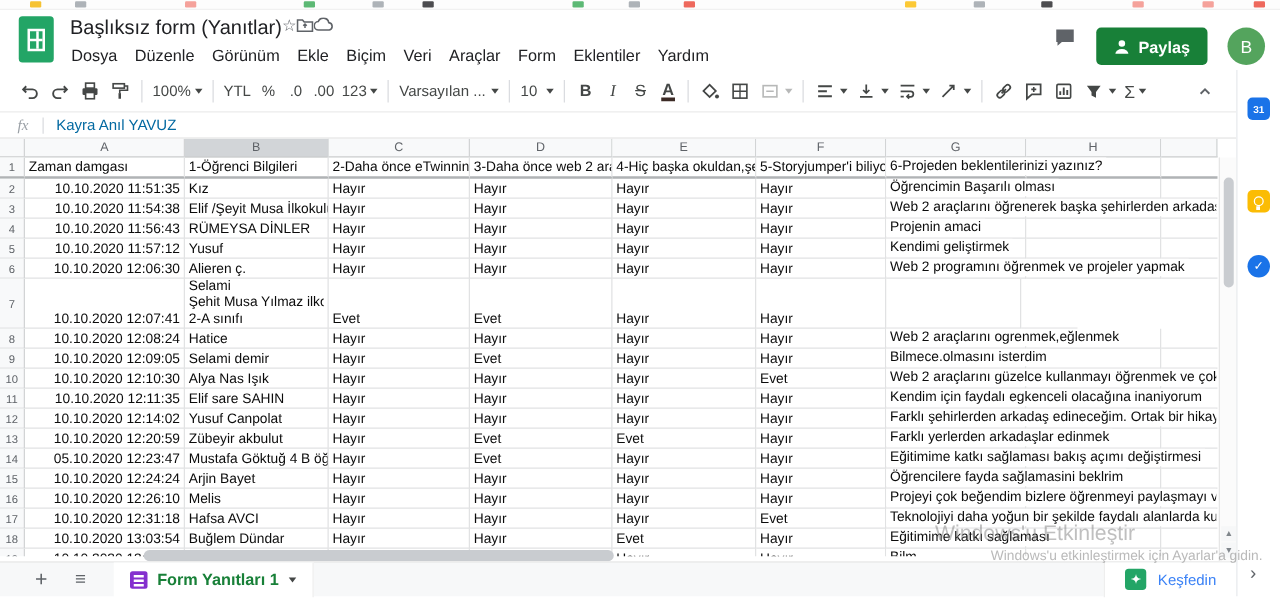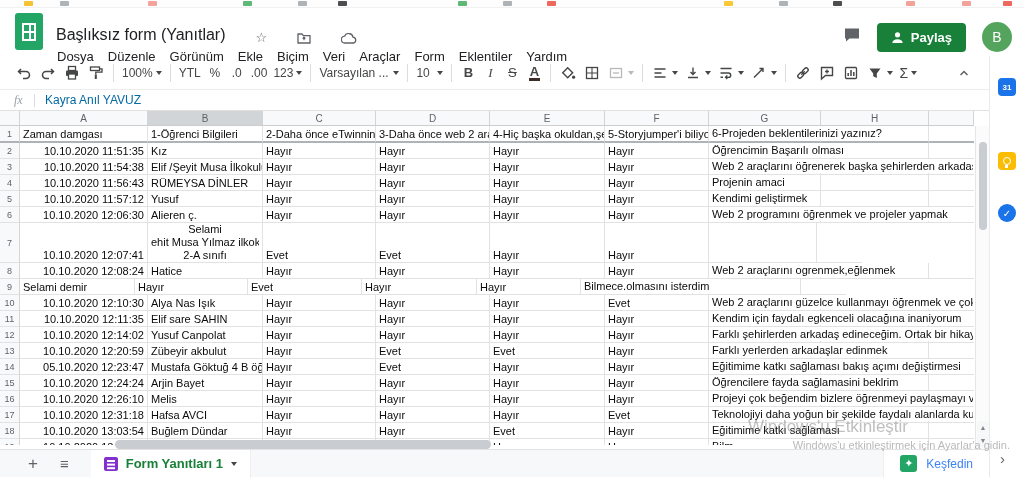--- a/index.html
+++ b/index.html
@@ -11,26 +11,26 @@
   .bm-strip { position:relative; height:8px; background:#fdfdfd; border-bottom:1px solid #f1f1f1; }
   .bm-frag { position:absolute; top:1px; width:9px; height:5px; border-radius:1px; opacity:.8; }
 
   
   .hdr { height:48px; display:flex; align-items:flex-start; padding-left:15px; position:relative; background:#fff; }
   .logo { width:28px; height:37px; margin-top:5px; background:#23a566; border-radius:3px; position:relative; flex:none; }
   .logo-grid { position:absolute; left:7px; right:7px; top:10px; bottom:9px; border:2px solid #fff; }
   .logo-grid:before { content:""; position:absolute; left:0; right:0; top:45%; height:2px; background:#fff; }
   .logo-grid:after  { content:""; position:absolute; top:0; bottom:0; left:45%; width:2px; background:#fff; }
   .title-col { margin-left:13px; display:flex; flex-direction:column; }
-  .title-row { display:flex; align-items:flex-end; gap:30px; margin-top:18px; }
+  .title-row { display:flex; align-items:flex-start; gap:0; margin-top:6px; }
   .doc-title { font-size:16px; color:#202124; }
   .t-ico { color:#5f6368; font-size:13px; line-height:1; display:flex; align-items:center; }
   .menus { display:flex; margin-top:3px; margin-left:-6px; }
   .menu-item { font-size:13px; color:#202124; padding:2px 7px; border-radius:3px; cursor:default; }
-  .hdr-right { position:absolute; right:12px; top:14px; display:flex; align-items:center; gap:16px; }
+  .hdr-right { position:absolute; right:12px; top:14px; display:flex; gap:16px; }
   .share-btn { display:flex; align-items:center; gap:7px; background:#188038; color:#fff;
                font-size:13px; font-weight:bold; padding:7px 14px; border-radius:4px; }
   .avatar { width:30px; height:30px; border-radius:50%; background:#54a45d; color:#fff;
             display:flex; align-items:center; justify-content:center; font-size:14px; }
 
   
   .body-row { display:flex; height:421px; }
   .main-col { width:989px; position:relative; }
   .side-panel { width:35px; border-left:1px solid #e8eaed; background:#fff; position:relative; }
   .sp-ico { position:absolute; left:8px; width:18px; height:18px; border-radius:4px;
@@ -77,21 +77,21 @@
   .rn-cell { width:20px; background:#f8f9fa; border-right:1px solid #d2d4d5; border-bottom:1px solid #e1e2e3;
              color:#5f6368; font-size:9px; display:flex; align-items:center; justify-content:center; flex:none; }
   .cell { border-right:1px solid #e1e2e3; border-bottom:1px solid #e1e2e3; font-size:11px; color:#0b0b0b;
           padding:0 3px; display:flex; align-items:flex-end; overflow:hidden; white-space:nowrap;
           flex:none; line-height:14px; }
   .cell.num { justify-content:flex-end; }
   .hdr-row1 .cell, .hdr-row1 .rn-cell { border-bottom:2px solid #b0b3b5; }
   .hdr-row1 { height:17px; }
   .tall { height:40px; }
   .tall .cell { align-items:flex-end; }
-  .b-lines { display:flex; flex-direction:column; justify-content:flex-end; height:100%; overflow:hidden;align-items:center; }
+  .b-lines { display:flex; flex-direction:column; justify-content:flex-end; height:100%; overflow:hidden; }
   .b-lines div { line-height:13px; white-space:nowrap; }
   .gcell { position:relative; overflow:visible; padding:0; }
   .gtext { position:absolute; left:0; bottom:1px; background:#fff; padding:0 3px; white-space:nowrap;
            max-width:264px; overflow:hidden; line-height:14px; }
   .clip-row { height:6px; overflow:hidden; }
   .clip-row .g-row { height:16px; }
 
   .hscroll { position:absolute; left:115px; top:329px; width:376px; height:9px; background:#c9ccd0;
              border-radius:5px; z-index:5; }
   .vtrack { position:absolute; left:975px; top:15px; bottom:0; width:14px; background:#fbfbfb;
@@ -473,20 +473,21 @@
             <div class="cell" style="width: 115px;">Hayır</div>
             <div class="cell" style="width: 104px;">Hayır</div>
             <div class="cell gcell" style="width: 112px;">
               <span class="gtext">Web 2 araçlarını ogrenmek,eğlenmek</span>
             </div>
             <div class="cell" style="width: 108px;"></div>
             <div class="cell" style="width: 45px; border-right: none;"></div>
           </div>
           <div class="g-row">
             <div class="rn-cell">9</div>
+            <div class="cell num" style="width: 128px;">10.10.2020 12:09:05</div>
             <div class="cell" style="width: 115px;">Selami demir</div>
             <div class="cell" style="width: 113px;">Hayır</div>
             <div class="cell" style="width: 114px;">Evet</div>
             <div class="cell" style="width: 115px;">Hayır</div>
             <div class="cell" style="width: 104px;">Hayır</div>
             <div class="cell gcell" style="width: 112px;">
               <span class="gtext">Bilmece.olmasını isterdim</span>
             </div>
             <div class="cell" style="width: 108px;"></div>
             <div class="cell" style="width: 45px; border-right: none;"></div>

